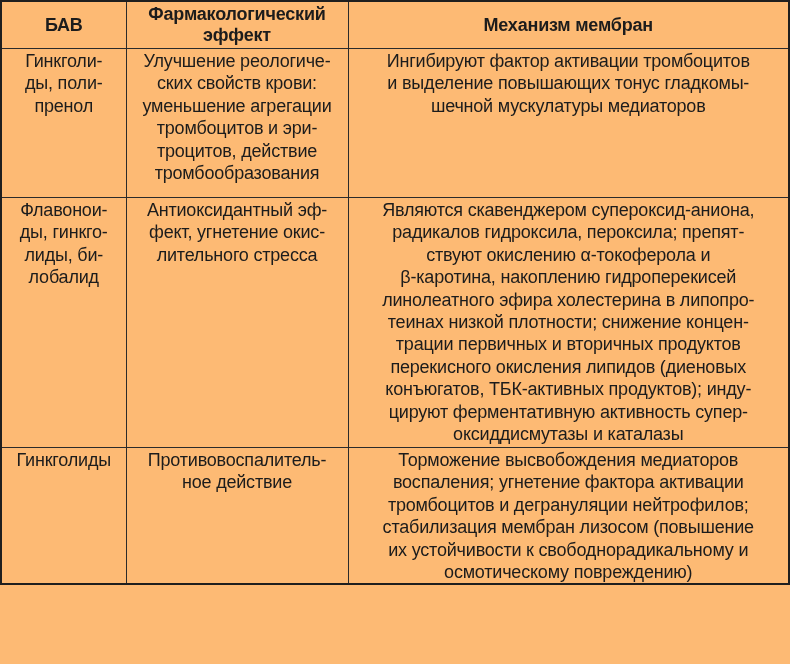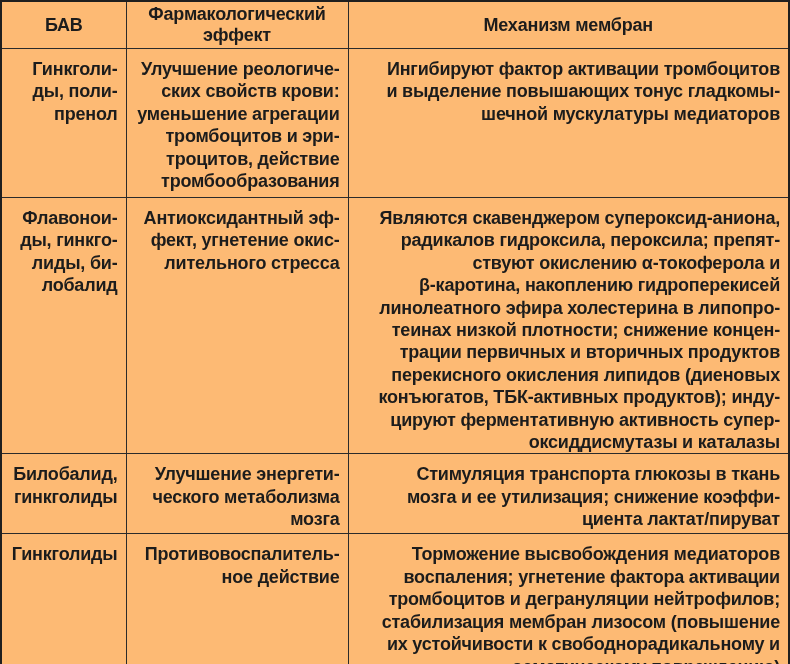--- a/index.html
+++ b/index.html
@@ -39,25 +39,25 @@
     font-weight: bold;
     text-align: center;
     vertical-align: middle;
     line-height: 21px;
     padding: 2px 4px;
     height: 46px;
     letter-spacing: -0.2px;
   }
   table.bav-table td {
     font-size: 18px;
-    font-weight: bold;
-    text-align: right;
+    font-weight: normal;
+    text-align: center;
     vertical-align: top;
     line-height: 22.4px;
-    padding: 9px 8px 0 8px;
+    padding: 1px 8px 0 8px;
     letter-spacing: -0.2px;
   }
   tbody tr:nth-child(1) td { height: 149px; }
   tbody tr:nth-child(2) td { height: 250px; }
   tbody tr:nth-child(3) td { height: 80px; }
   tbody tr:nth-child(4) td { height: 137px; }
 </style>
 </head>
 <body>
 
@@ -106,30 +106,20 @@
 β-каротина, накоплению гидроперекисей
 линолеатного эфира холестерина в липопро-
 теинах низкой плотности; снижение концен-
 трации первичных и вторичных продуктов
 перекисного окисления липидов (диеновых
 конъюгатов, ТБК-активных продуктов); инду-
 цируют ферментативную активность супер-
 оксиддисмутазы и каталазы</td>
   </tr>
 
-  <tr>
-    <td>Билобалид,
-гинкголиды</td>
-    <td>Улучшение энергети-
-ческого метаболизма
-мозга</td>
-    <td>Стимуляция транспорта глюкозы в ткань
-мозга и ее утилизация; снижение коэффи-
-циента лактат/пируват</td>
-  </tr>
 
   <tr>
     <td>Гинкголиды</td>
     <td>Противовоспалитель-
 ное действие</td>
     <td>Торможение высвобождения медиаторов
 воспаления; угнетение фактора активации
 тромбоцитов и дегрануляции нейтрофилов;
 стабилизация мембран лизосом (повышение
 их устойчивости к свободнорадикальному и

